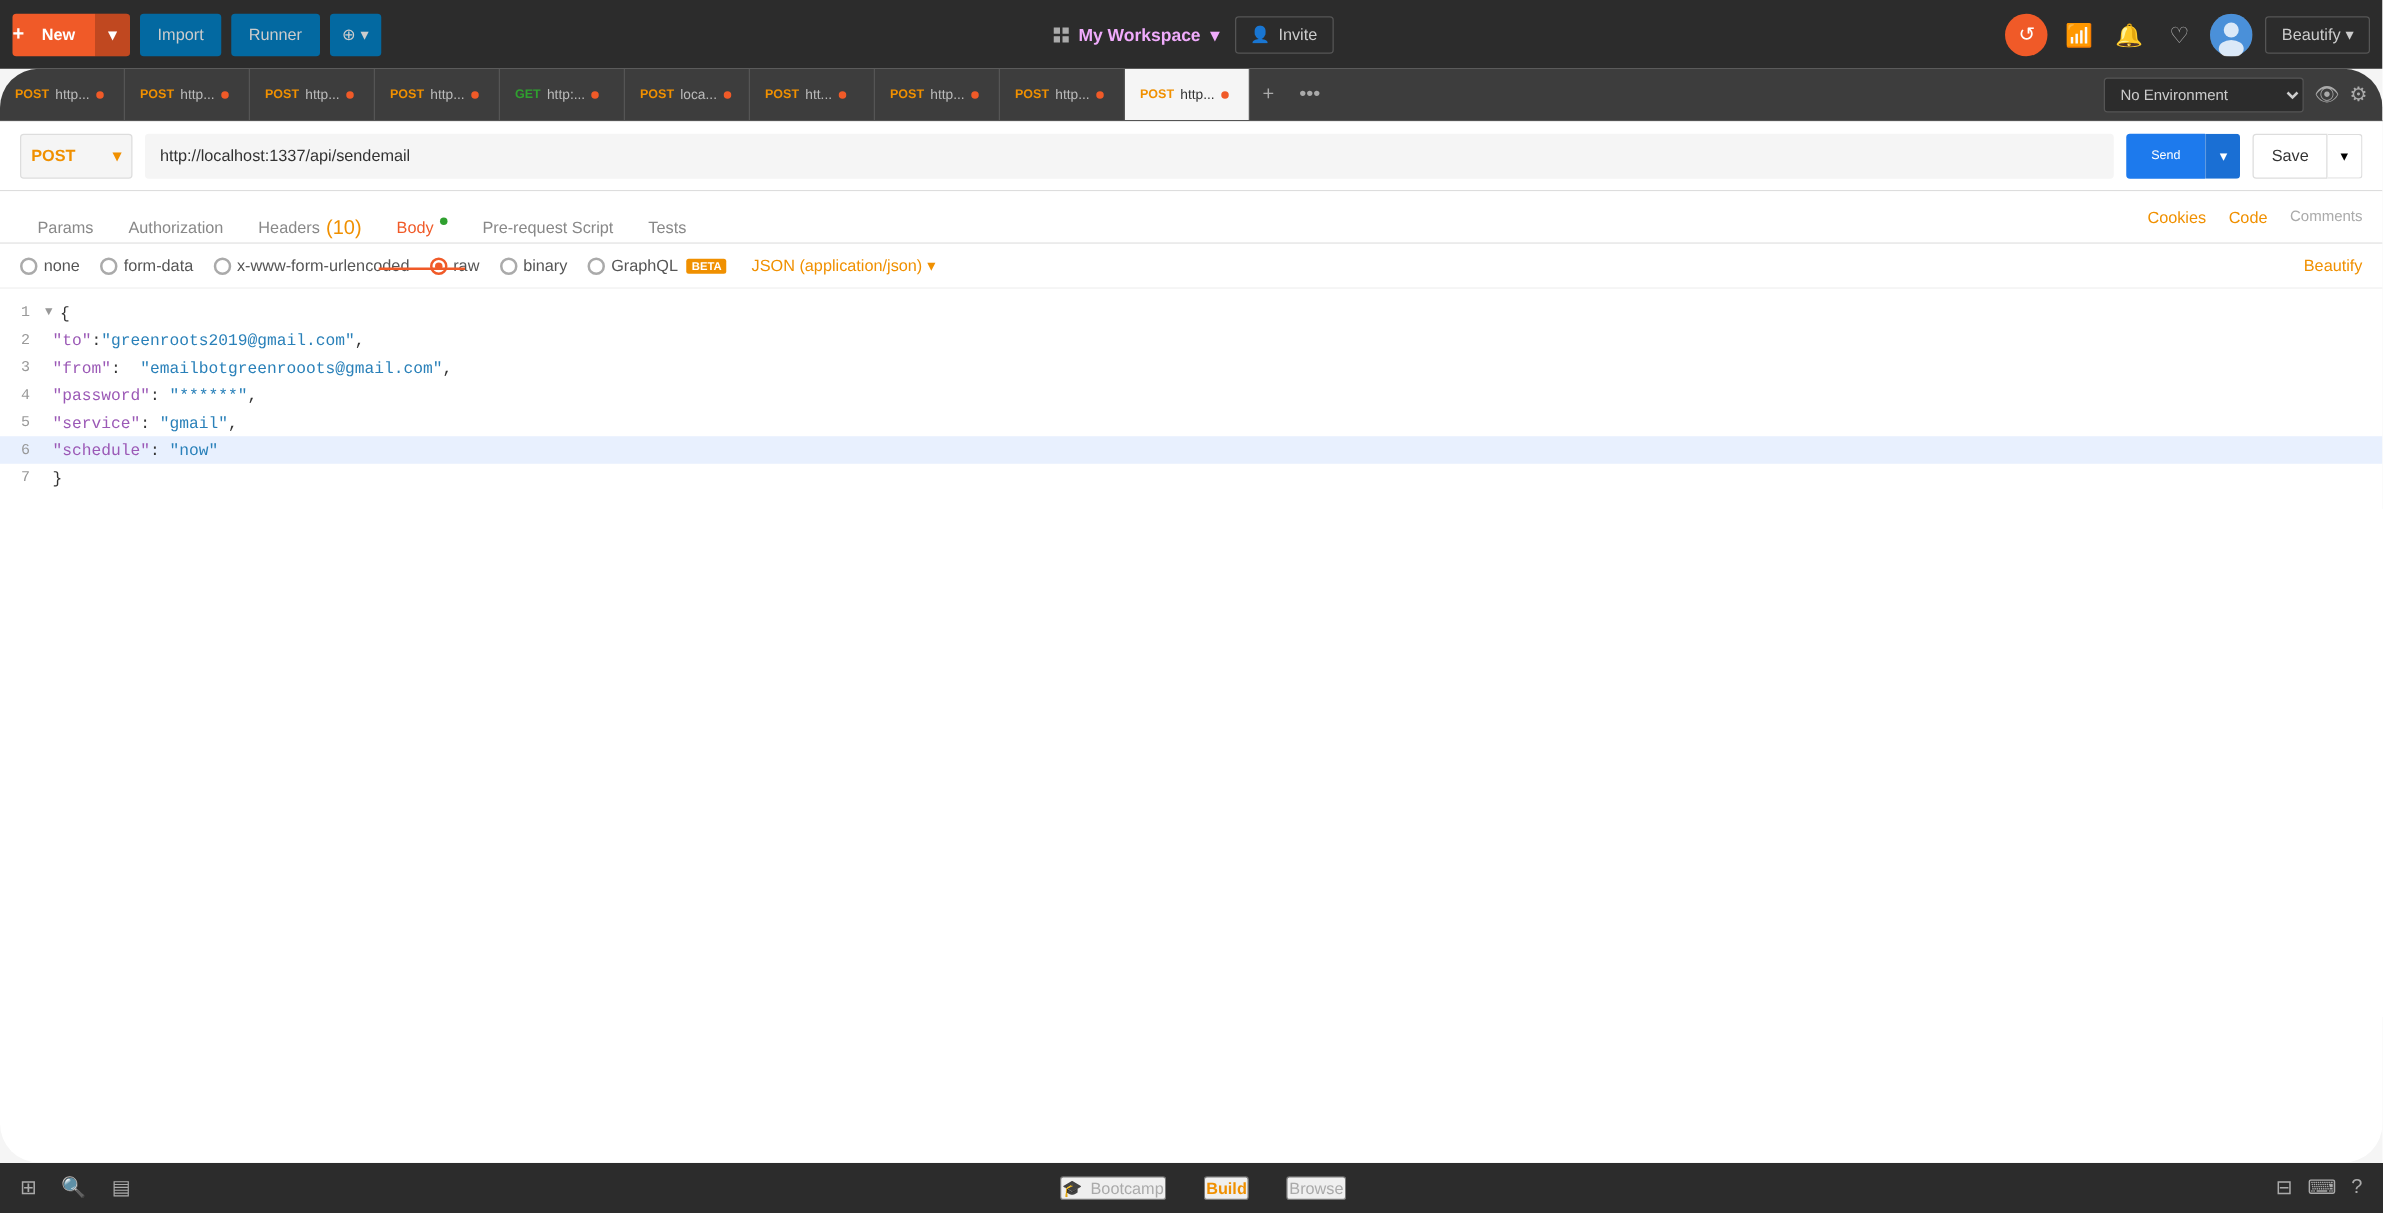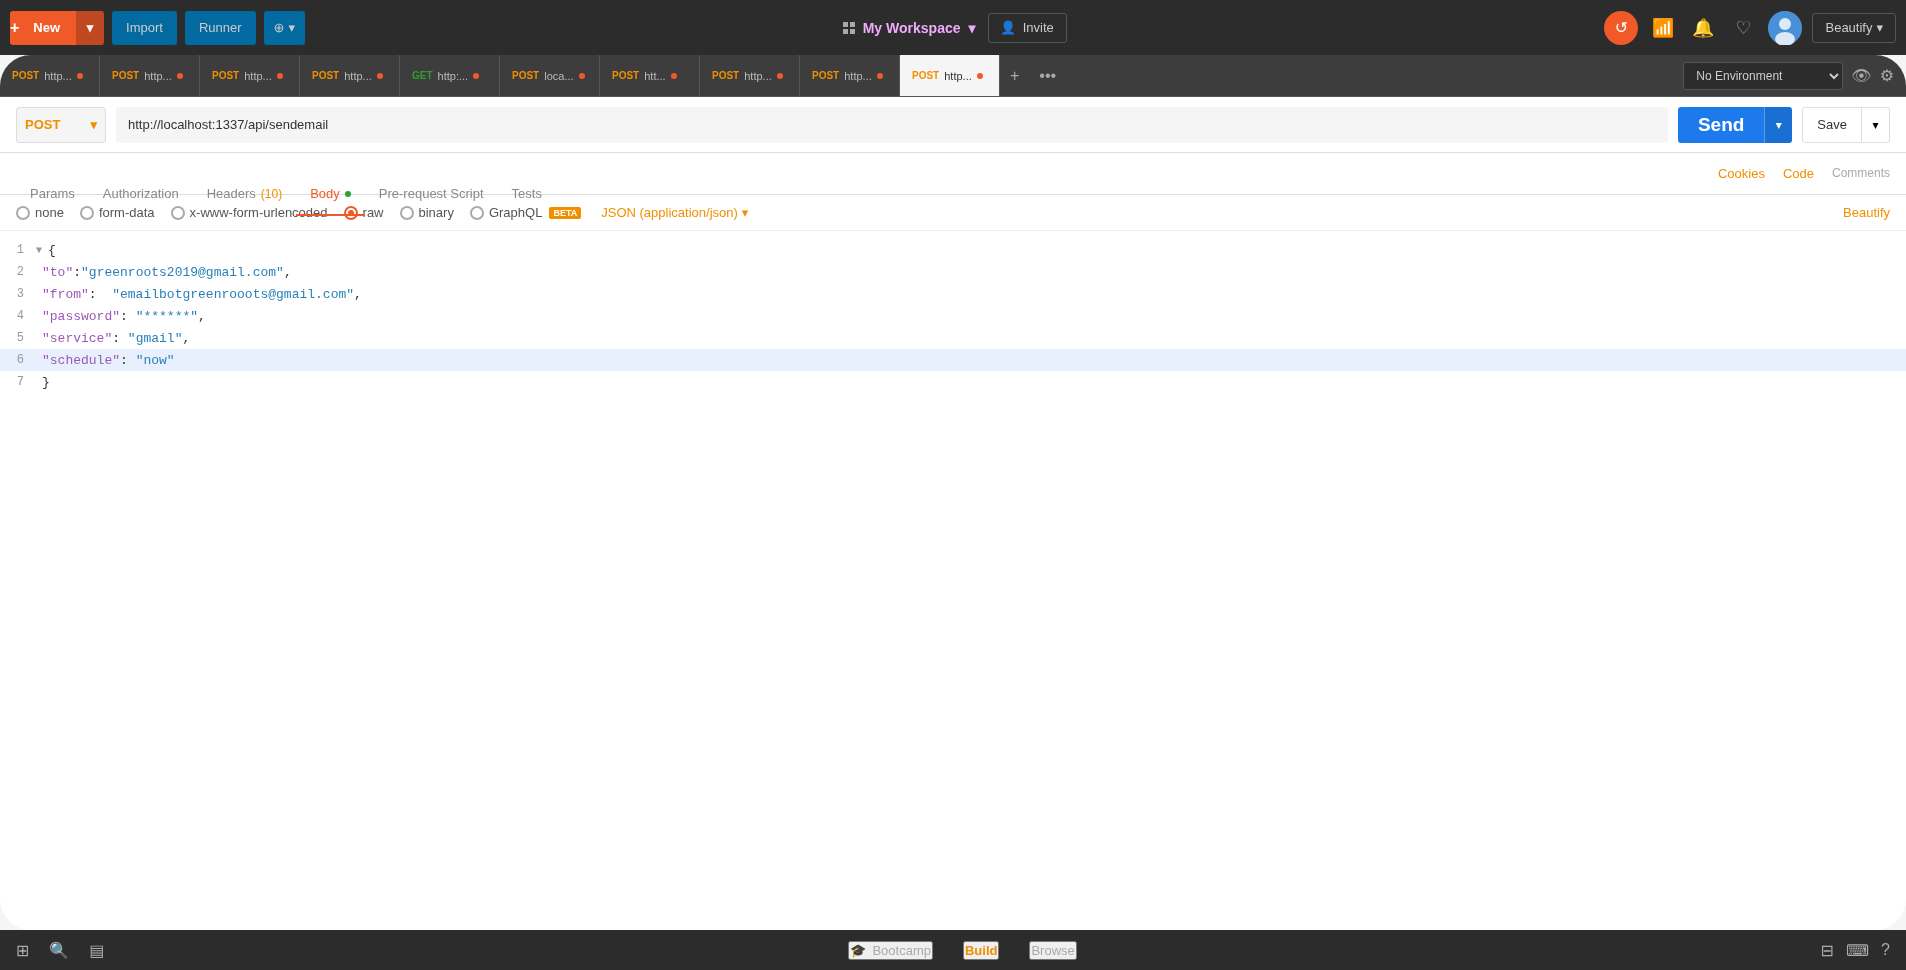--- a/index.html
+++ b/index.html
@@ -200,22 +200,22 @@
       outline: none;
       border-radius: 3px;
     }
     .send-btn {
       background: #1d7aed;
       color: white;
       border: none;
       border-radius: 3px 0 0 3px;
       height: 36px;
       padding: 0 20px;
-      font-size: 19px;
-      font-weight: 700;
+      font-size: 10px;
+      font-weight: 400;
       cursor: pointer;
     }
     .send-dropdown {
       background: #1a6fd4;
       border: none;
       border-left: 1px solid rgba(255,255,255,0.3);
       border-radius: 0 3px 3px 0;
       height: 36px;
       width: 28px;
       cursor: pointer;
@@ -249,36 +249,35 @@
       display: flex;
       align-items: center;
       padding: 0 16px;
       border-bottom: 1px solid #ddd;
       height: 42px;
     }
     .req-tab {
       padding: 0 14px;
       height: 42px;
       display: flex;
-      align-items: center;
       font-size: 13px;
       color: #888;
       cursor: pointer;
       border-bottom: 2px solid transparent;
       gap: 5px;
       position: relative;
       margin-top: 42px;
     }
     .req-tab.active {
       color: #f05a28;
       border-bottom-color: #f05a28;
     }
     .req-tab .badge {
       color: #f09000;
-      font-size: 12px;
+      font-size: 16px;
     }
     .req-tab .body-dot { width: 6px; height: 6px; border-radius: 50%; background: #2fa02f; }
     .req-tabs-right {
       margin-left: auto;
       display: flex;
       gap: 18px;
     }
     .req-tabs-right span { font-size: 13px; color: #f09000; cursor: pointer; }
 
     

